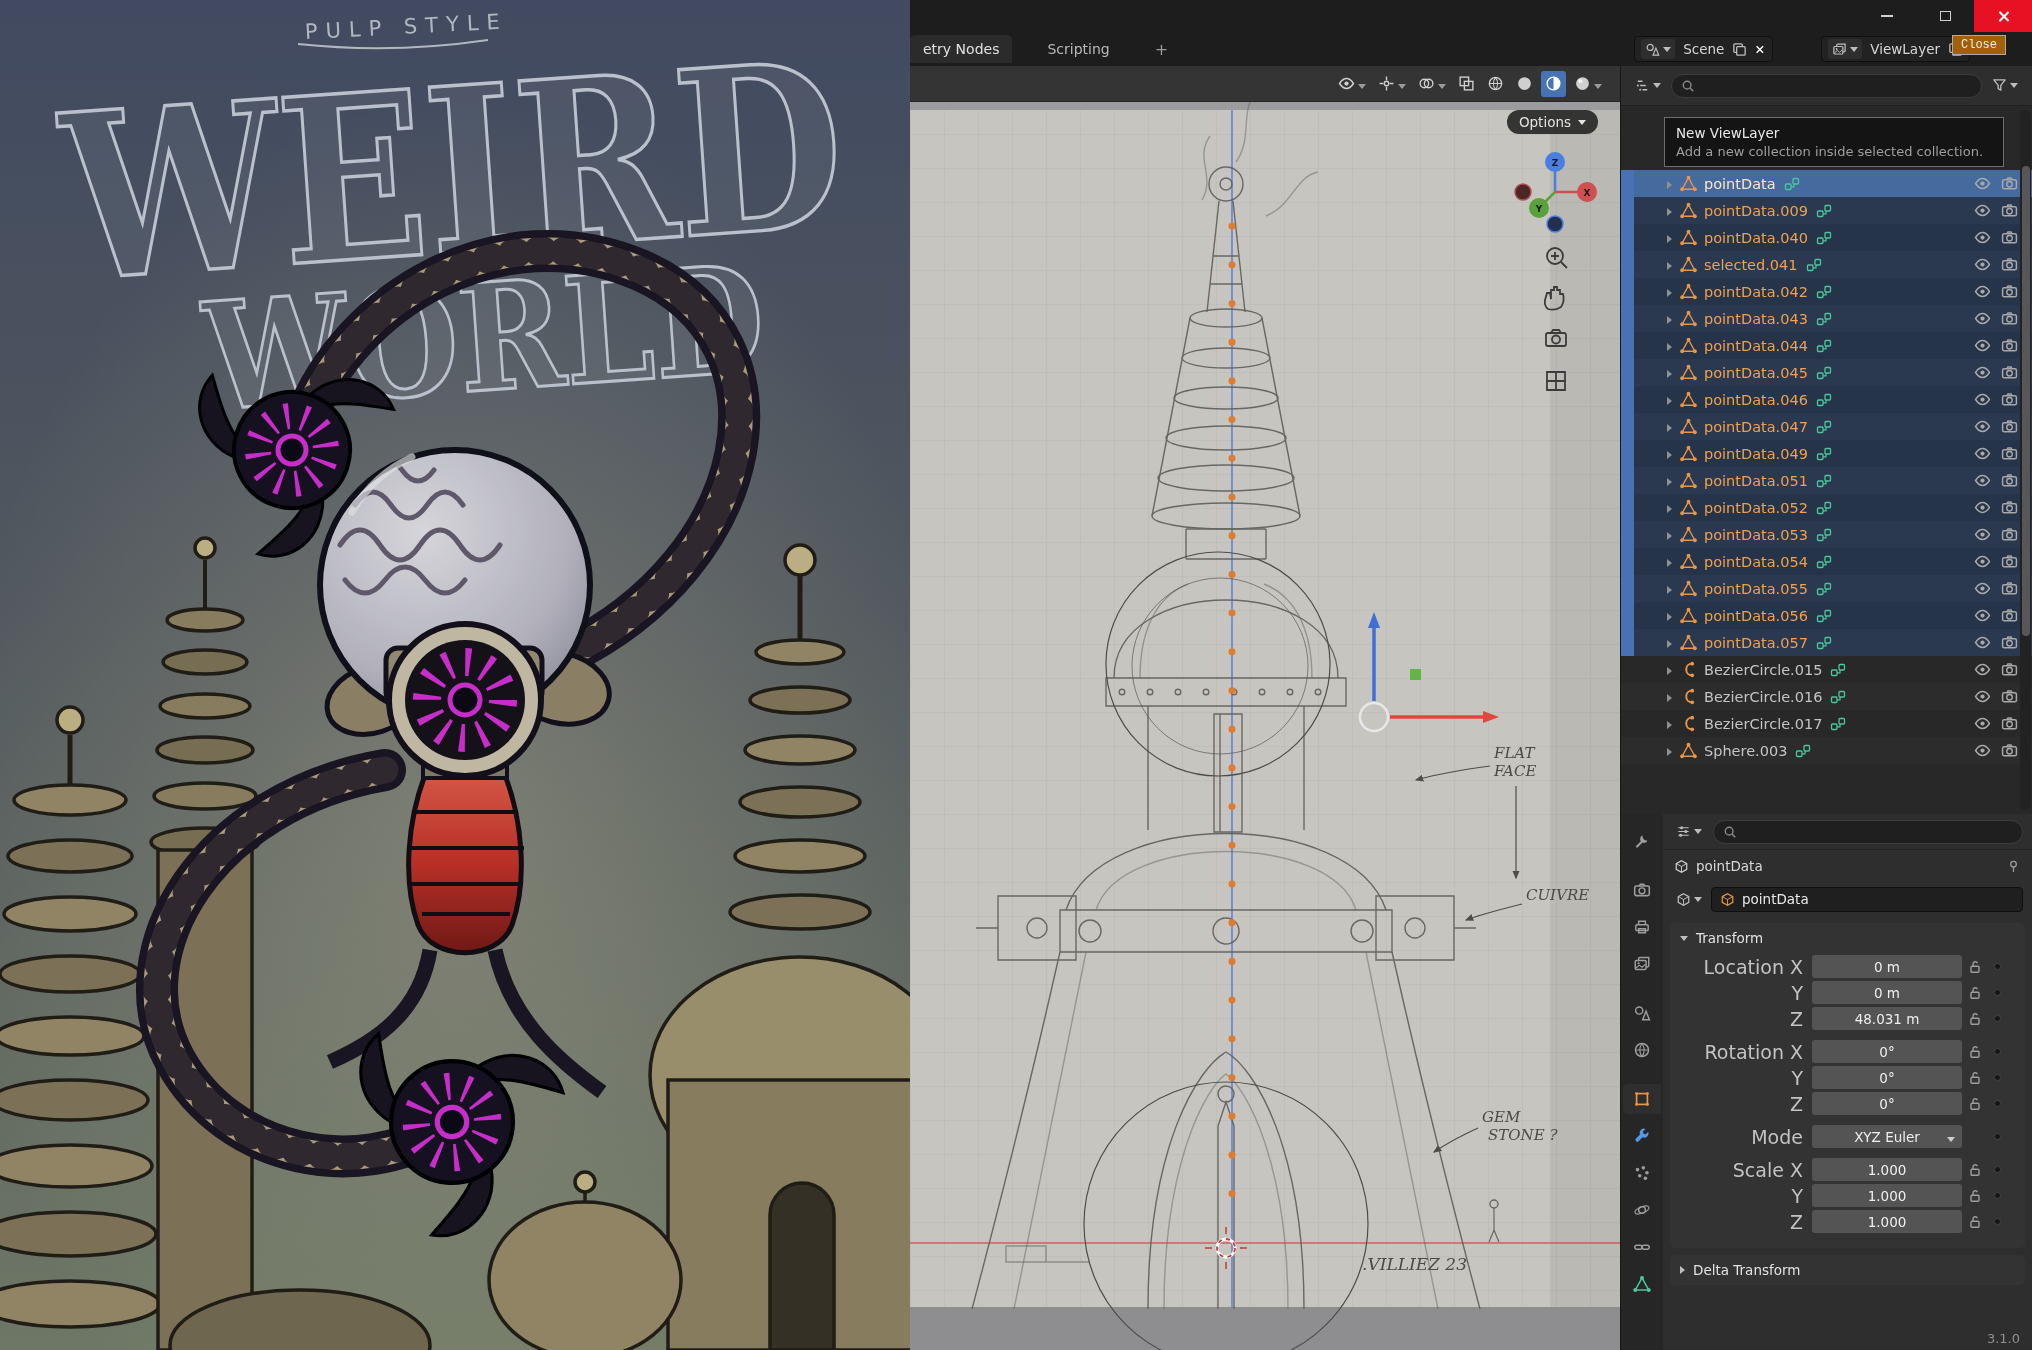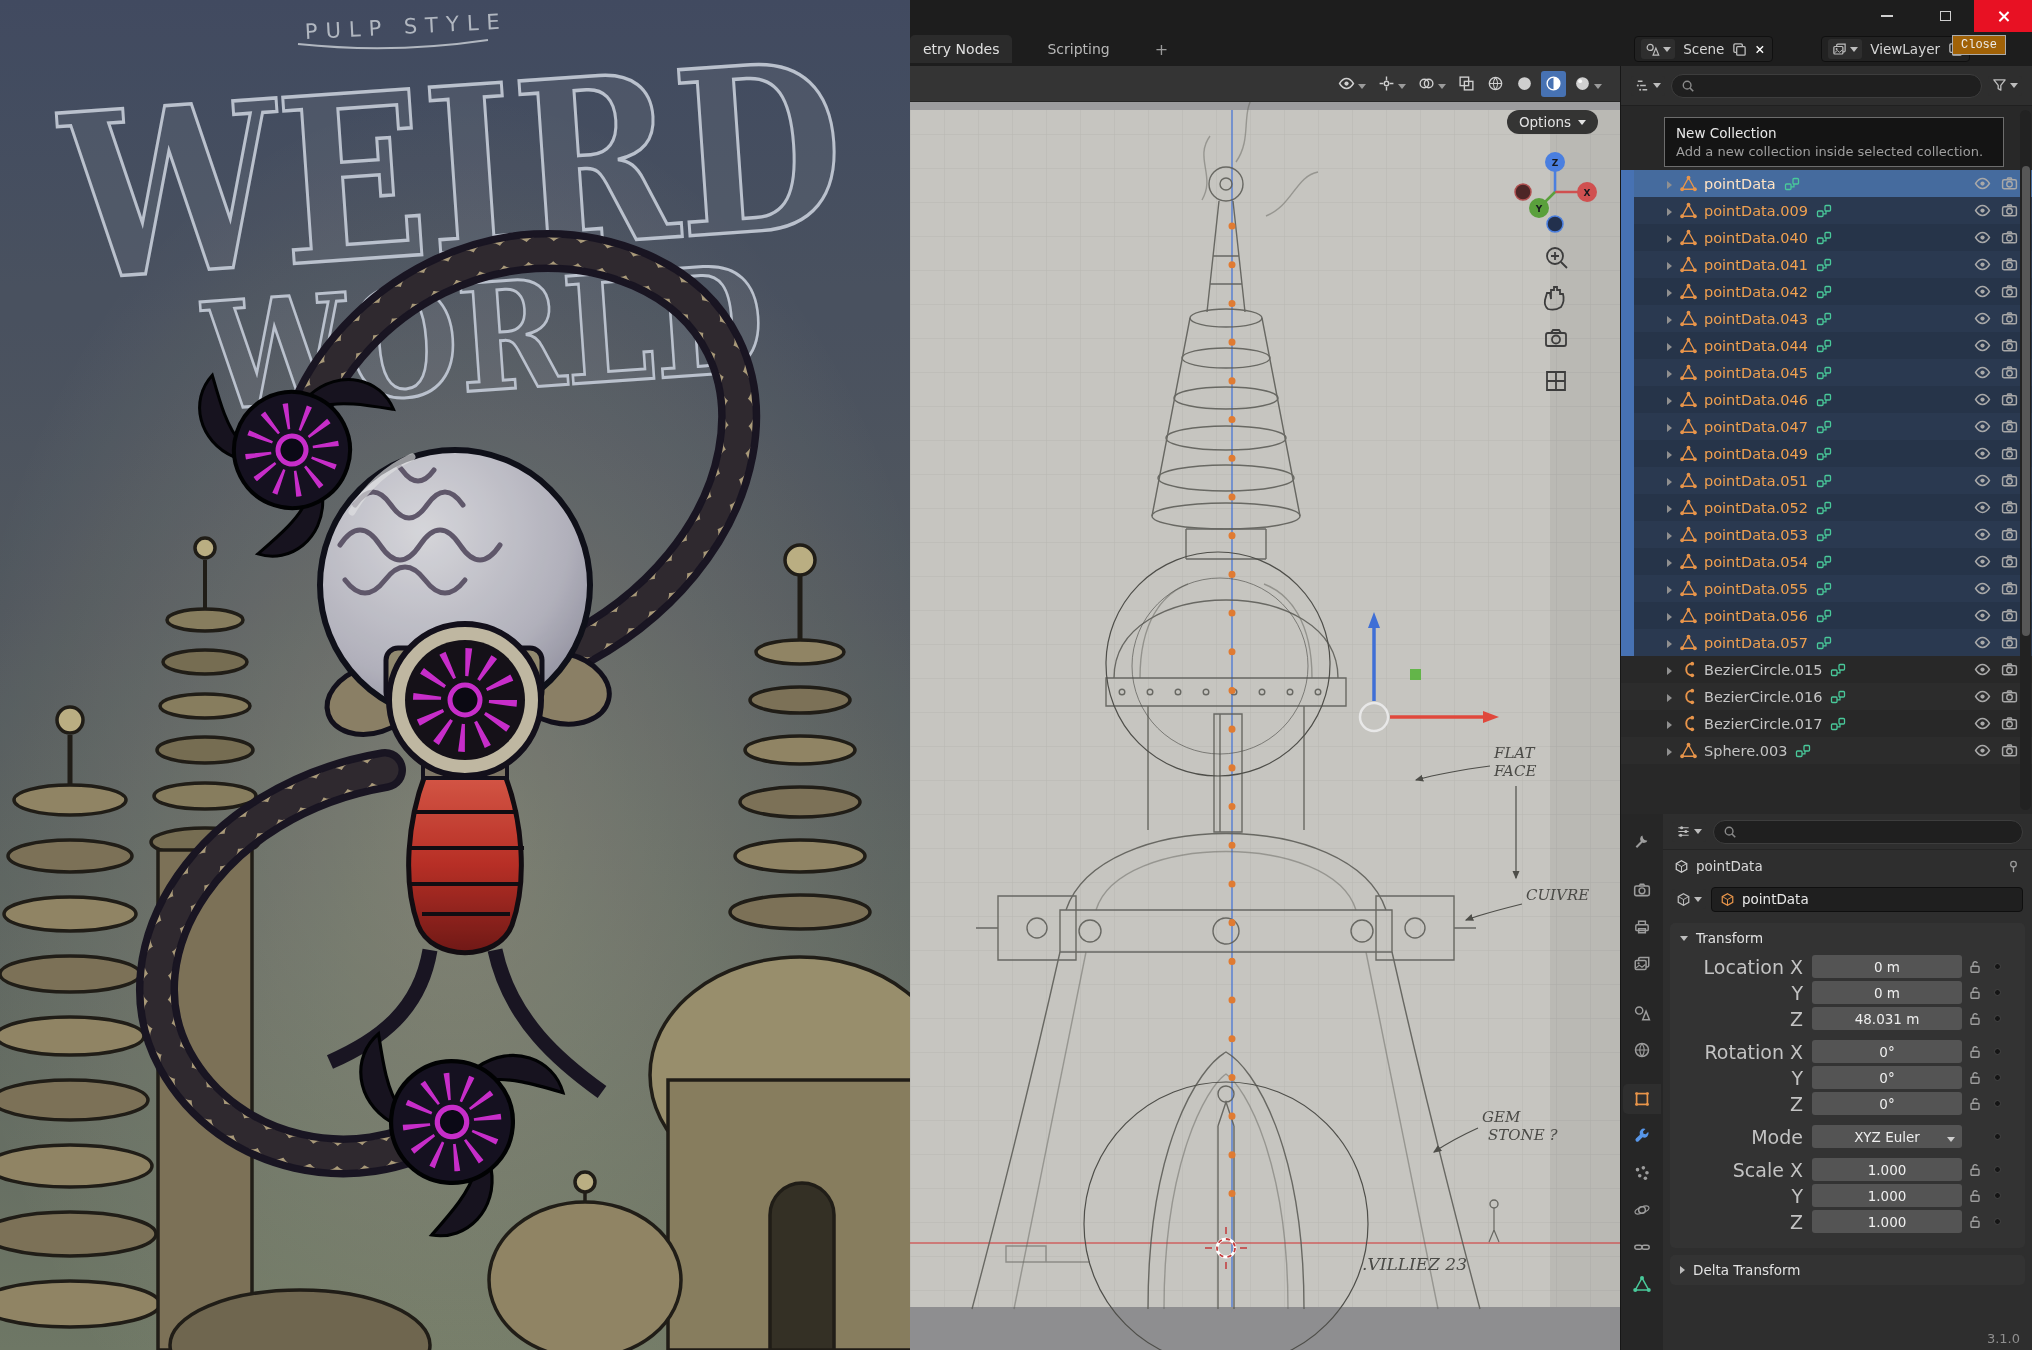--- a/index.html
+++ b/index.html
@@ -755,21 +755,21 @@
     </span>
   </div>
               <div class="ol-row selected t-points">
     <span class="ol-disc"><span class="tri-right"></span></span>
     <span class="obj-icon">
       <svg class="i-points" viewBox="0 0 16 16">
                     <use href="#sym-points"></use>
                   </svg>
 
     </span>
-    <span class="ol-name">pointData.041</span>
+    <span class="ol-name">selected.041</span>
     <span class="gn-icon">
       <svg viewBox="0 0 16 16">
                     <use href="#sym-nodes"></use>
                   </svg>
     </span>
     <span class="ol-spacer"></span>
     <span class="vis-icon">
       <svg viewBox="0 0 16 16">
                     <use href="#sym-eye"></use>
                   </svg>
@@ -1248,21 +1248,21 @@
                   </svg>
     </span>
   </div>
             </div>
 
           <div class="ol-scroll">
             <div class="ol-thumb"></div>
           </div>
 
           <div class="ol-tooltip">
-            <div class="tt-title">New Collection</div>
+            <div class="tt-title">New ViewLayer</div>
             <div class="tt-body">Add a new collection inside selected collection.</div>
           </div>
         </div>
 
         <div class="properties">
           <div class="prop-tabs">
               <span class="prop-tab">
     <svg viewBox="0 0 16 16">
                   <use href="#sym-tool"></use>
                 </svg>

